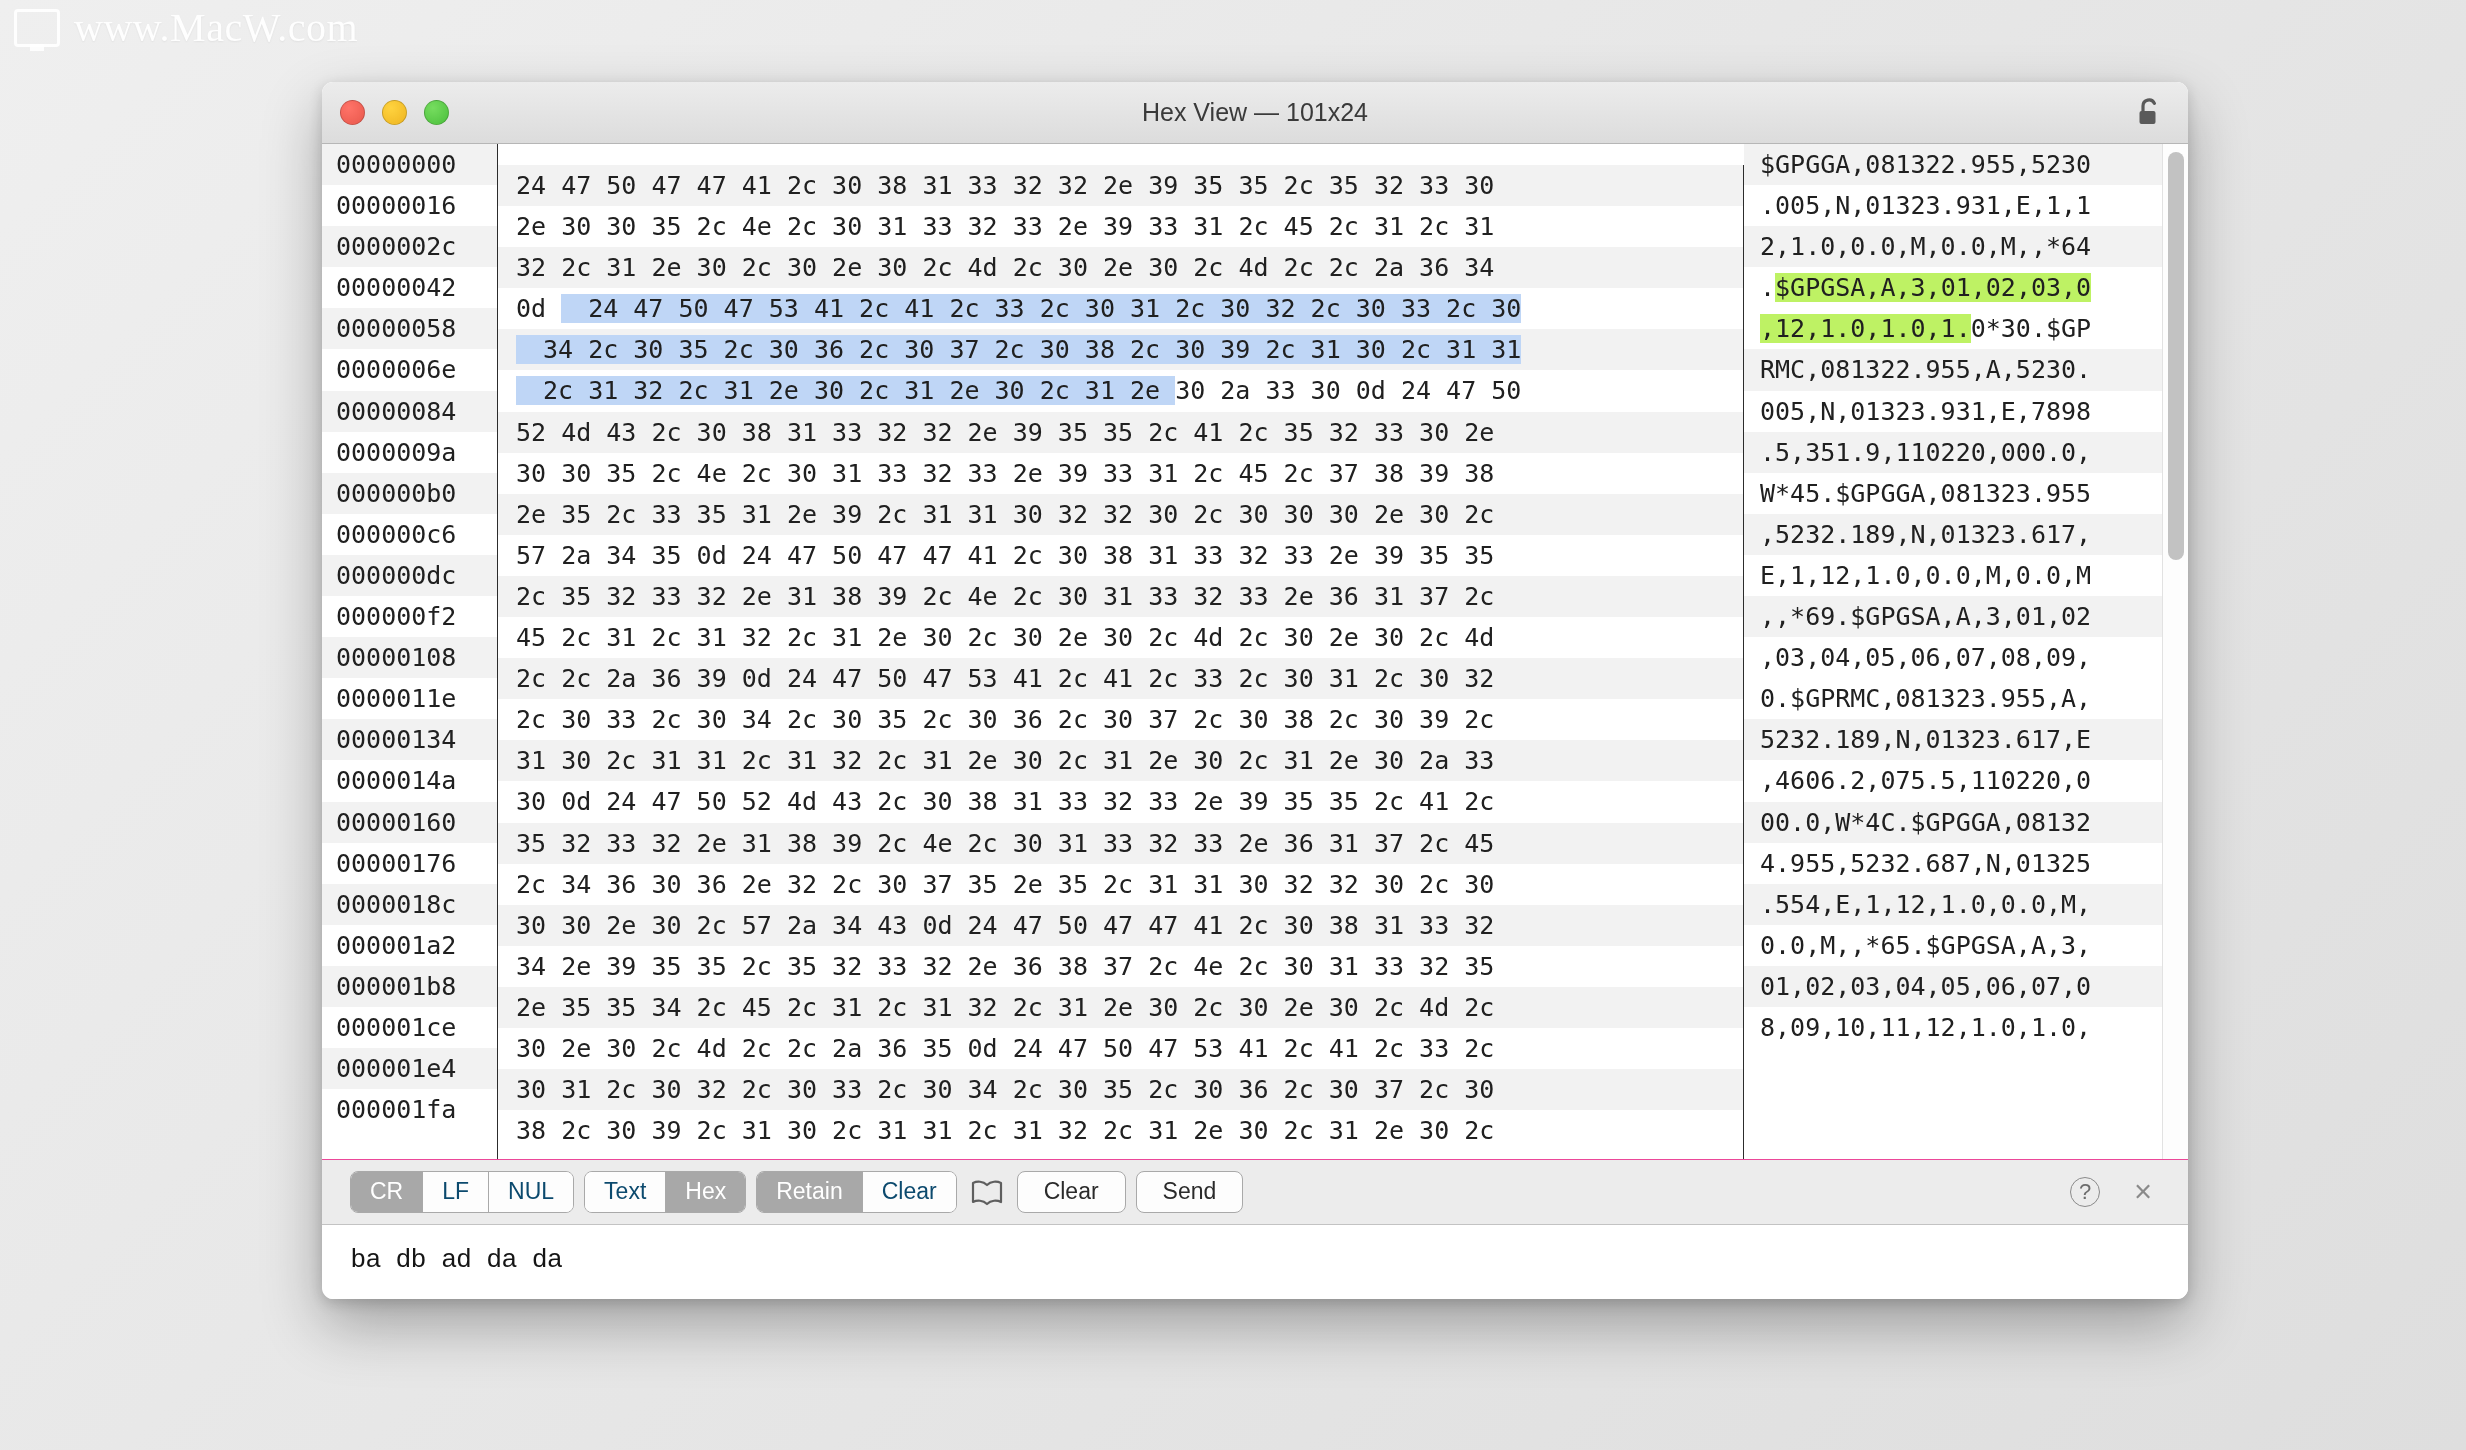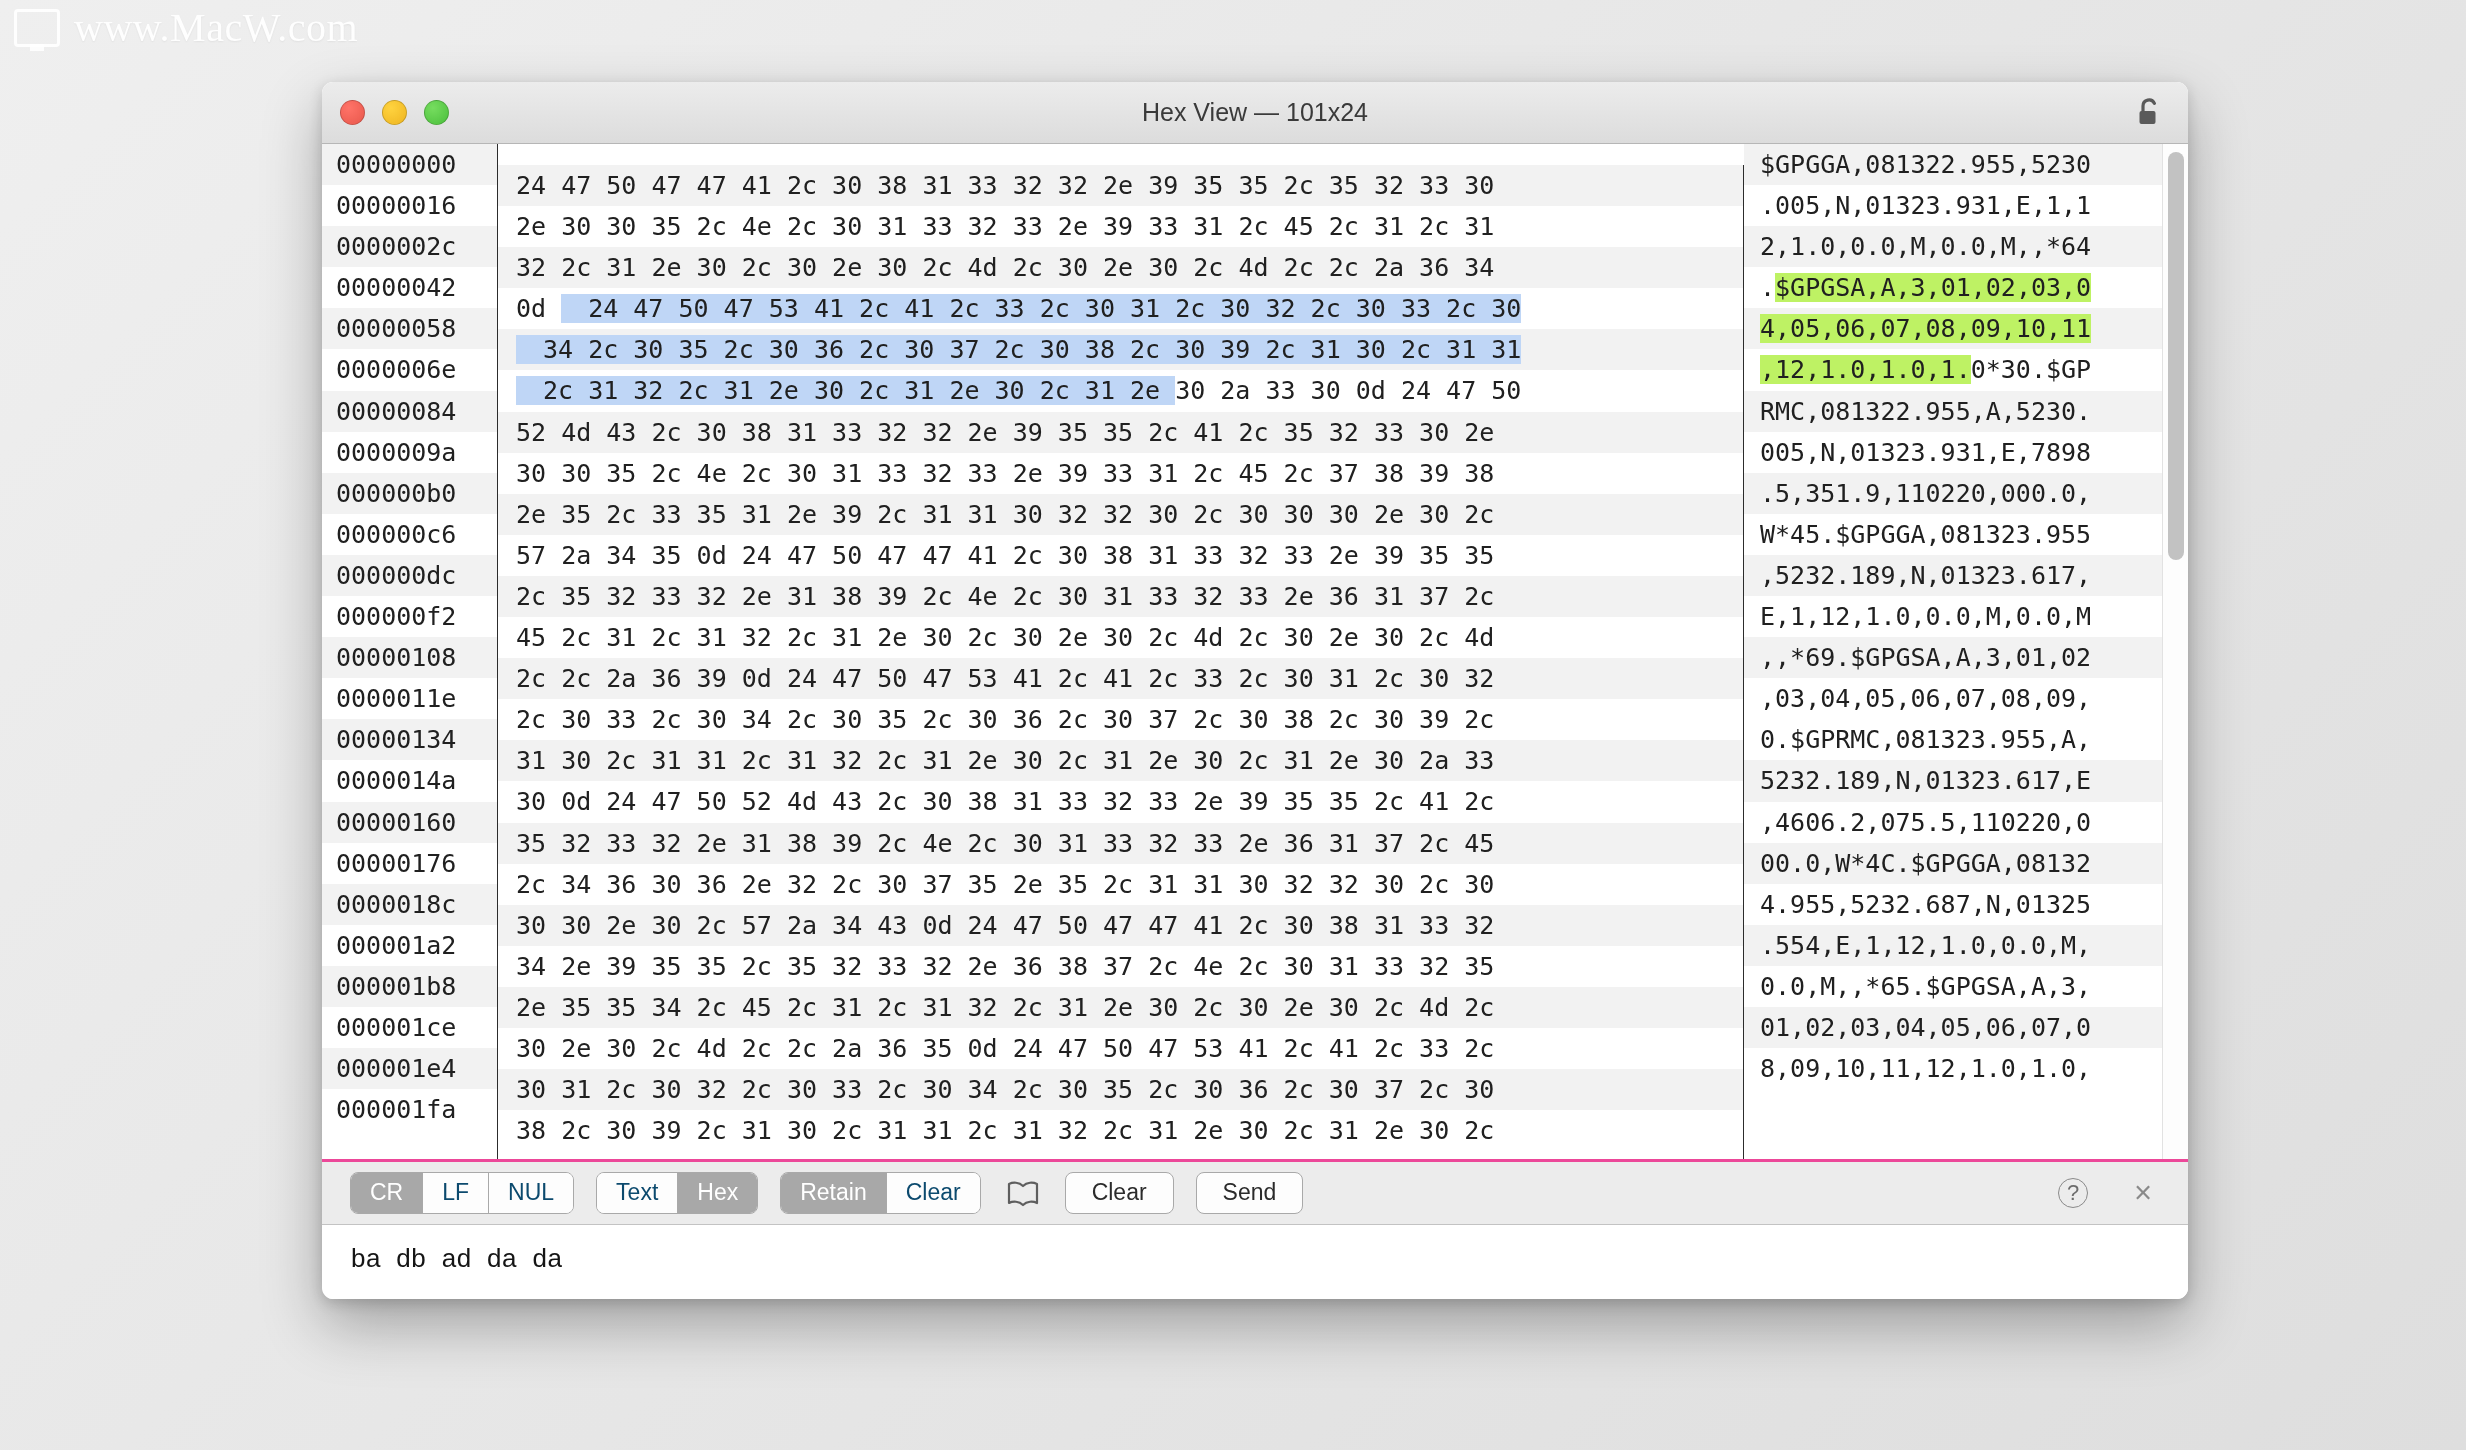--- a/index.html
+++ b/index.html
@@ -179,26 +179,26 @@
     height: 408px;
     background: #c2c2c2;
     border-radius: 8px;
   }
 
   
   #toolbar {
     flex: 0 0 66px;
     height: 66px;
     background: #ececec;
-    border-top: 3px solid #ec4899;
+    border-top: 1px solid #ec4899;
     border-bottom: 1px solid #c3c3c3;
     display: flex;
     align-items: center;
     padding: 0 28px;
-    gap: 22px;
+    gap: 10px;
   }
 
   .seg {
     display: flex;
     height: 42px;
     border: 1px solid #a9a9a9;
     border-radius: 8px;
     overflow: hidden;
     background: #fff;
   }
@@ -356,21 +356,20 @@
           <div class="hrow alt"><span>2e 35 35 34 2c 45 2c 31 2c 31 32 2c 31 2e 30 2c 30 2e 30 2c 4d 2c</span></div>
           <div class="hrow"><span>30 2e 30 2c 4d 2c 2c 2a 36 35 0d 24 47 50 47 53 41 2c 41 2c 33 2c</span></div>
           <div class="hrow alt"><span>30 31 2c 30 32 2c 30 33 2c 30 34 2c 30 35 2c 30 36 2c 30 37 2c 30</span></div>
           <div class="hrow"><span>38 2c 30 39 2c 31 30 2c 31 31 2c 31 32 2c 31 2e 30 2c 31 2e 30 2c</span></div>
         </div>
       <div class="col-ascii" id="col-ascii">
           <div class="hrow alt"><span>$GPGGA,081322.955,5230</span></div>
           <div class="hrow"><span>.005,N,01323.931,E,1,1</span></div>
           <div class="hrow alt"><span>2,1.0,0.0,M,0.0,M,,*64</span></div>
           <div class="hrow"><span>.</span><span class="sel-ascii">$GPGSA,A,3,01,02,03,0</span></div>
-          <div class="hrow alt"><span class="sel-ascii">4,05,06,07,08,09,10,11</span></div>
           <div class="hrow"><span class="sel-ascii">,12,1.0,1.0,1.</span><span>0*30.$GP</span></div>
           <div class="hrow alt"><span>RMC,081322.955,A,5230.</span></div>
           <div class="hrow"><span>005,N,01323.931,E,7898</span></div>
           <div class="hrow alt"><span>.5,351.9,110220,000.0,</span></div>
           <div class="hrow"><span>W*45.$GPGGA,081323.955</span></div>
           <div class="hrow alt"><span>,5232.189,N,01323.617,</span></div>
           <div class="hrow"><span>E,1,12,1.0,0.0,M,0.0,M</span></div>
           <div class="hrow alt"><span>,,*69.$GPGSA,A,3,01,02</span></div>
           <div class="hrow"><span>,03,04,05,06,07,08,09,</span></div>
           <div class="hrow"><span>0.$GPRMC,081323.955,A,</span></div>

